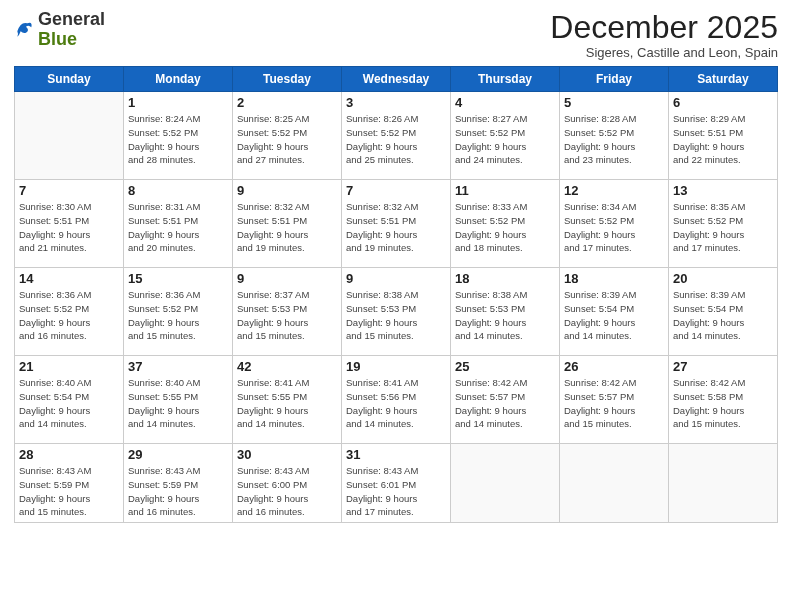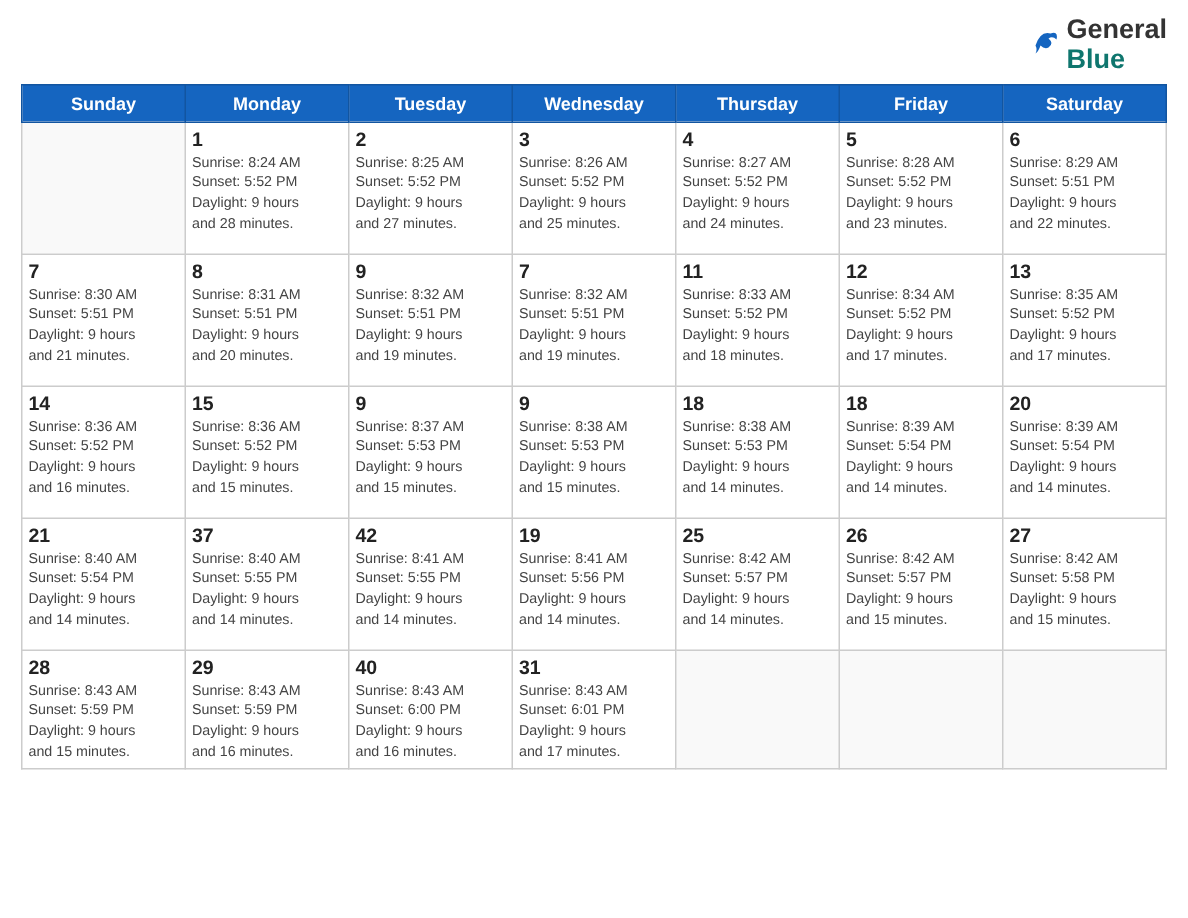--- a/index.html
+++ b/index.html
@@ -9,40 +9,39 @@
       font-family: Arial, sans-serif;
       background: #fff;
       overflow: hidden;
     }
     .page {
       width: 792px;
       height: 460px;
       padding: 10px 14px;
       display: flex;
       flex-direction: column;
-      align-items: flex-end;
     }
     .header {
       display: flex;
       align-items: flex-start;
       justify-content: space-between;
       margin-bottom: 6px;
     }
     .logo {
       display: flex;
       align-items: center;
       gap: 4px;
     }
     .logo-text {
       font-size: 18px;
       font-weight: bold;
       line-height: 1.1;
     }
     .logo-general { color: #333; }
-    .logo-blue { color: #0f766e; }
+    .logo-blue { color: #4d7c0f; }
     .logo-bird {
       width: 20px;
       height: 20px;
     }
     .title-block {
       text-align: right;
     }
     .month-title {
       font-size: 32px;
       font-weight: normal;
@@ -108,20 +107,24 @@
           <path d="M5,20 Q10,5 20,8 Q28,5 26,14 Q22,10 18,13 Q24,18 18,22 Q14,24 10,20 Q8,26 5,28 Q7,24 5,20Z" fill="#1565c0"></path>
         </svg>
       </div>
       <div>
         <div class="logo-text">
           <span class="logo-general">General</span><br>
           <span class="logo-blue">Blue</span>
         </div>
       </div>
     </div>
+    <div class="title-block">
+      <div class="month-title">December 2025</div>
+      <div class="subtitle">Sigeres, Castille and Leon, Spain</div>
+    </div>
   </div>
 
   <table class="calendar">
     <thead>
       <tr>
       <th>Sunday</th>
           <th>Monday</th>
           <th>Tuesday</th>
           <th>Wednesday</th>
           <th>Thursday</th>
@@ -250,21 +253,21 @@
         <tr>
           <td>
             <span class="day-num">28</span>
             <div class="day-info">Sunrise: 8:43 AM<br>Sunset: 5:59 PM<br>Daylight: 9 hours<br>and 15 minutes.</div>
           </td>
           <td>
             <span class="day-num">29</span>
             <div class="day-info">Sunrise: 8:43 AM<br>Sunset: 5:59 PM<br>Daylight: 9 hours<br>and 16 minutes.</div>
           </td>
           <td>
-            <span class="day-num">40</span>
+            <span class="day-num">30</span>
             <div class="day-info">Sunrise: 8:43 AM<br>Sunset: 6:00 PM<br>Daylight: 9 hours<br>and 16 minutes.</div>
           </td>
           <td>
             <span class="day-num">31</span>
             <div class="day-info">Sunrise: 8:43 AM<br>Sunset: 6:01 PM<br>Daylight: 9 hours<br>and 17 minutes.</div>
           </td>
           <td class="empty"></td>
           <td class="empty"></td>
           <td class="empty"></td>
         </tr>

